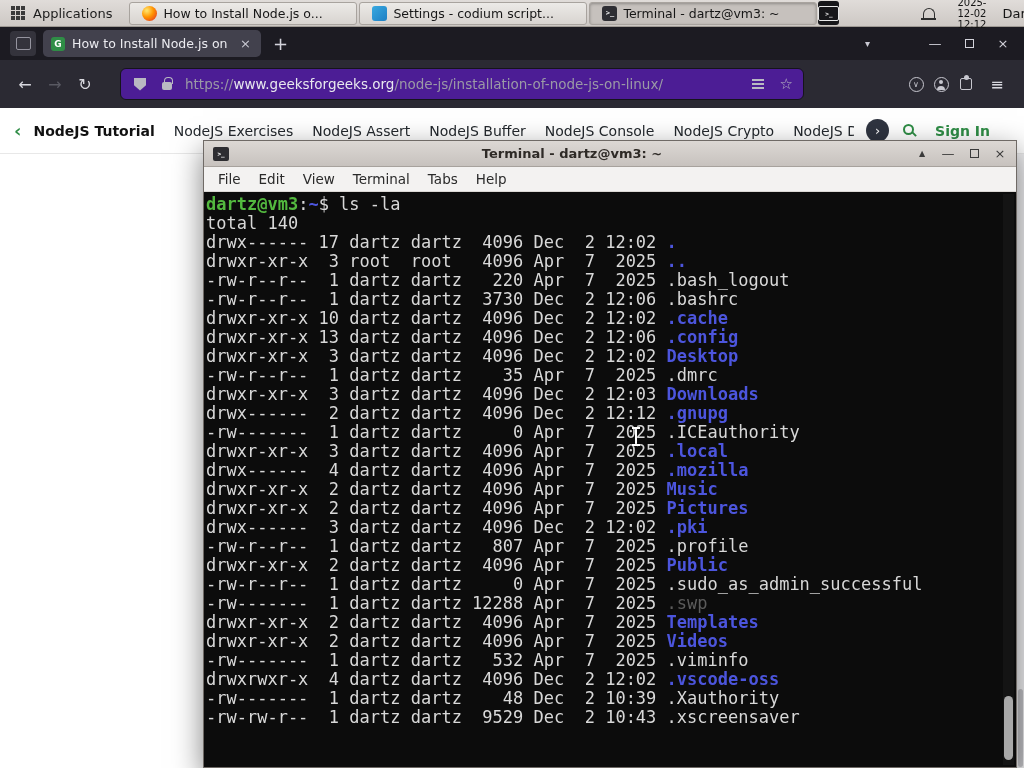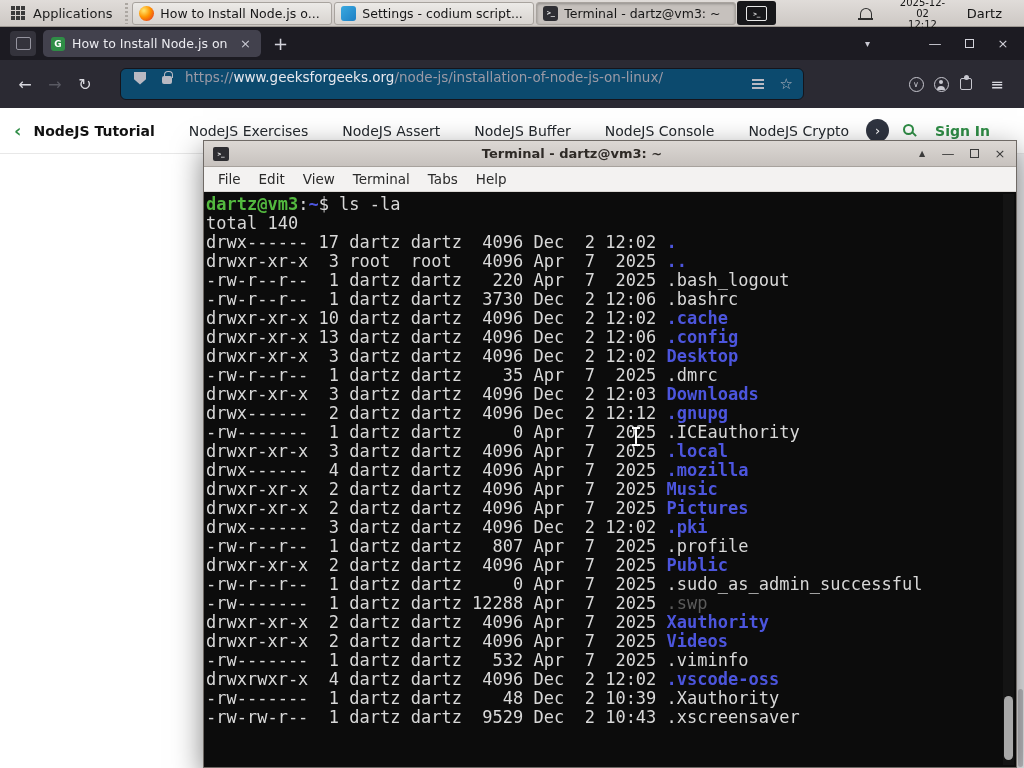--- a/index.html
+++ b/index.html
@@ -9,21 +9,21 @@
   
   .panel{position:absolute;left:0;top:0;width:1024px;height:27px;
     background:linear-gradient(#e0dcd9,#cdc8c4);border-bottom:1px solid #9e9993;
     display:flex;align-items:center;z-index:50}
   .app-btn{display:flex;align-items:center;gap:7px;padding:0 10px;height:100%;font-size:13px;color:#1d1d1d}
   .app-grid{width:16px;height:16px;position:relative}
   .app-grid::before{content:'';position:absolute;left:1px;top:1px;width:4px;height:4px;background:#3a3a3a;
     box-shadow:5px 0 0 #3a3a3a,10px 0 0 #3a3a3a,0 5px 0 #3a3a3a,5px 5px 0 #3a3a3a,10px 5px 0 #3a3a3a,0 10px 0 #3a3a3a,5px 10px 0 #3a3a3a,10px 10px 0 #3a3a3a}
   .handle{width:3px;height:21px;margin:0 3px;background:repeating-linear-gradient(#aca7a2 0 2px,transparent 2px 4px)}
   .task-area{display:flex;align-items:center;height:100%}
-  .task{width:200px;height:23px;margin:0 1px;display:flex;align-items:center;gap:6px;padding:0 6px;
+  .task{width:228px;height:23px;margin:0 1px;display:flex;align-items:center;gap:6px;padding:0 12px;
     background:linear-gradient(#eceae7,#d8d4d0);border:1px solid #a8a39e;border-radius:3px;
     font-size:12.5px;color:#171717;overflow:hidden;white-space:nowrap}
   .task.active{background:#c6c1bd;box-shadow:inset 0 1px 3px rgba(0,0,0,.28)}
   .task-icon{width:15px;height:15px;flex:0 0 auto}
   .icon-firefox{background:radial-gradient(circle at 32% 30%,#ffe066 5%,#ff9400 45%,#e8431f 85%);border-radius:50%}
   .icon-codium{background:linear-gradient(135deg,#39a9e0,#1d7fc4);border-radius:3px}
   .icon-terminal{background:#2e2e33;border-radius:3px;color:#eee;font:bold 7px "DejaVu Sans Mono",monospace;
     display:flex;align-items:center;justify-content:center}
   .task-label{overflow:hidden}
   .panel-spacer{flex:1}
@@ -50,43 +50,43 @@
   .newtab{color:#d3d3db;font-size:18px;margin-left:12px}
   .tabbar-right{position:absolute;right:4px;top:0;height:100%;display:flex;align-items:center}
   .tabs-dd{color:#c9c9d3;font-size:10px;margin-right:48px}
   .winbtn{width:34px;text-align:center;color:#d3d3db;font-size:13px;display:flex;align-items:center;justify-content:center}
   .box-glyph{width:9px;height:9px;border:1.5px solid #d3d3db;display:inline-block}
   .box-glyph.dark{border-color:#3a3a3a}
 
   .navbar{height:48px;background:#2b2a33;display:flex;align-items:center;padding:0 10px}
   .navbtn{width:30px;height:30px;display:flex;align-items:center;justify-content:center;color:#d8d8df;font-size:16px;border-radius:4px}
   .navbtn.disabled{color:#595962}
-  .urlbar{width:684px;height:32px;margin-left:20px;background:#0c4a6e;border:1px solid #15141b;border-radius:6px;
-    display:flex;padding:0 10px;gap:9px}
+  .urlbar{width:684px;height:32px;margin-left:20px;background:#4c1d95;border:1px solid #15141b;border-radius:6px;
+    display:flex;align-items:center;padding:0 10px;gap:9px}
   .icon-wrap{display:flex;align-items:center;justify-content:center;width:18px;height:18px;flex:0 0 auto}
   .shield{width:12px;height:13px;background:#b9b9c2;clip-path:polygon(0 0,100% 0,100% 60%,50% 100%,0 60%)}
   .lock{width:10px;height:8px;background:#b9b9c2;border-radius:2px;position:relative;margin-top:4px}
   .lock::before{content:'';position:absolute;top:-5px;left:1.5px;width:7px;height:6px;border:1.5px solid #b9b9c2;border-bottom:none;border-radius:4px 4px 0 0}
   .url-text{font-size:13.5px;white-space:nowrap;overflow:hidden}
   .url-text .dim{color:#9b9aa6}
   .url-text .bright{color:#e8e8ee}
   .urlbar-right{margin-left:auto;display:flex;align-items:center;gap:13px}
   .reader{width:12px;height:2px;background:#b9b9c2;box-shadow:0 4px 0 #b9b9c2,0 8px 0 #b9b9c2;margin-top:-8px}
   .star{color:#b9b9c2;font-size:15px}
   .nav-right{display:flex;align-items:center;gap:7px;margin-left:auto;padding-right:2px}
   .pocket{width:15px;height:15px;border:1.5px solid #c7c7cf;border-radius:50%;display:flex;align-items:center;justify-content:center;font-size:8px;color:#c7c7cf}
   .acct{width:15px;height:15px;border:1.5px solid #c7c7cf;border-radius:50%;position:relative}
   .acct::before{content:'';position:absolute;top:2px;left:4px;width:4px;height:4px;border-radius:50%;background:#c7c7cf}
   .acct::after{content:'';position:absolute;bottom:1px;left:2px;width:8px;height:4px;border-radius:4px 4px 0 0;background:#c7c7cf}
   .puzzle{width:12px;height:12px;border:1.5px solid #c7c7cf;border-radius:2px;position:relative}
   .puzzle::before{content:'';position:absolute;top:-4px;left:3px;width:5px;height:5px;border-radius:50%;background:#c7c7cf}
 
   .site-header{height:46px;background:#fff;display:flex;align-items:center;padding:0 14px;border-bottom:1px solid #e8e8e8}
   .chev-left{color:#2f8d46;font-size:18px;font-weight:bold;margin-right:12px}
-  .gfg-links{display:flex;gap:34px;font-size:14px;color:#24292e;white-space:nowrap;overflow:hidden;flex:1}
+  .gfg-links{display:flex;gap:19px;font-size:14px;color:#24292e;white-space:nowrap;overflow:hidden;flex:1}
   .gfg-link.active{font-weight:bold;color:#111}
   .chev-right{width:23px;height:23px;border-radius:50%;background:#2f3440;color:#fff;display:flex;align-items:center;justify-content:center;font-size:13px;margin:0 12px;flex:0 0 auto}
   .magnifier{width:11px;height:11px;border:2px solid #2f8d46;border-radius:50%;position:relative;margin:-3px 0 0 -3px}
   .magnifier::after{content:'';position:absolute;width:6px;height:2px;background:#2f8d46;transform:rotate(45deg);right:-5px;bottom:-2px}
   .signin{font-size:14px;color:#2f8d46;font-weight:bold;margin:0 20px 0 16px;flex:0 0 auto}
   .page-scrollbar{position:absolute;right:0;top:127px;bottom:0;width:7px;background:#f0f0f2;z-index:10}
   .page-thumb{position:absolute;left:1px;right:1px;bottom:1px;height:78px;background:#c2c2c6;border-radius:3px}
 
   
   .terminal{position:absolute;left:203px;top:140px;width:814px;height:628px;display:flex;flex-direction:column;
@@ -269,21 +269,21 @@
         <div class="tline"><span>-rw-------  1 dartz dartz     0 Apr  7  2025 .ICEauthority</span></div>
         <div class="tline"><span>drwxr-xr-x  3 dartz dartz  4096 Apr  7  2025 </span><span class="c-dir">.local</span></div>
         <div class="tline"><span>drwx------  4 dartz dartz  4096 Apr  7  2025 </span><span class="c-dir">.mozilla</span></div>
         <div class="tline"><span>drwxr-xr-x  2 dartz dartz  4096 Apr  7  2025 </span><span class="c-dir">Music</span></div>
         <div class="tline"><span>drwxr-xr-x  2 dartz dartz  4096 Apr  7  2025 </span><span class="c-dir">Pictures</span></div>
         <div class="tline"><span>drwx------  3 dartz dartz  4096 Dec  2 12:02 </span><span class="c-dir">.pki</span></div>
         <div class="tline"><span>-rw-r--r--  1 dartz dartz   807 Apr  7  2025 .profile</span></div>
         <div class="tline"><span>drwxr-xr-x  2 dartz dartz  4096 Apr  7  2025 </span><span class="c-dir">Public</span></div>
         <div class="tline"><span>-rw-r--r--  1 dartz dartz     0 Apr  7  2025 .sudo_as_admin_successful</span></div>
         <div class="tline"><span>-rw-------  1 dartz dartz 12288 Apr  7  2025 </span><span class="c-dim">.swp</span></div>
-        <div class="tline"><span>drwxr-xr-x  2 dartz dartz  4096 Apr  7  2025 </span><span class="c-dir">Xauthority</span></div>
+        <div class="tline"><span>drwxr-xr-x  2 dartz dartz  4096 Apr  7  2025 </span><span class="c-dir">Templates</span></div>
         <div class="tline"><span>drwxr-xr-x  2 dartz dartz  4096 Apr  7  2025 </span><span class="c-dir">Videos</span></div>
         <div class="tline"><span>-rw-------  1 dartz dartz   532 Apr  7  2025 .viminfo</span></div>
         <div class="tline"><span>drwxrwxr-x  4 dartz dartz  4096 Dec  2 12:02 </span><span class="c-dir">.vscode-oss</span></div>
         <div class="tline"><span>-rw-------  1 dartz dartz    48 Dec  2 10:39 .Xauthority</span></div>
         <div class="tline"><span>-rw-rw-r--  1 dartz dartz  9529 Dec  2 10:43 .xscreensaver</span></div>
       </div>
     <div class="term-scroll">
       <div class="term-thumb"></div>
     </div>
   </div>

